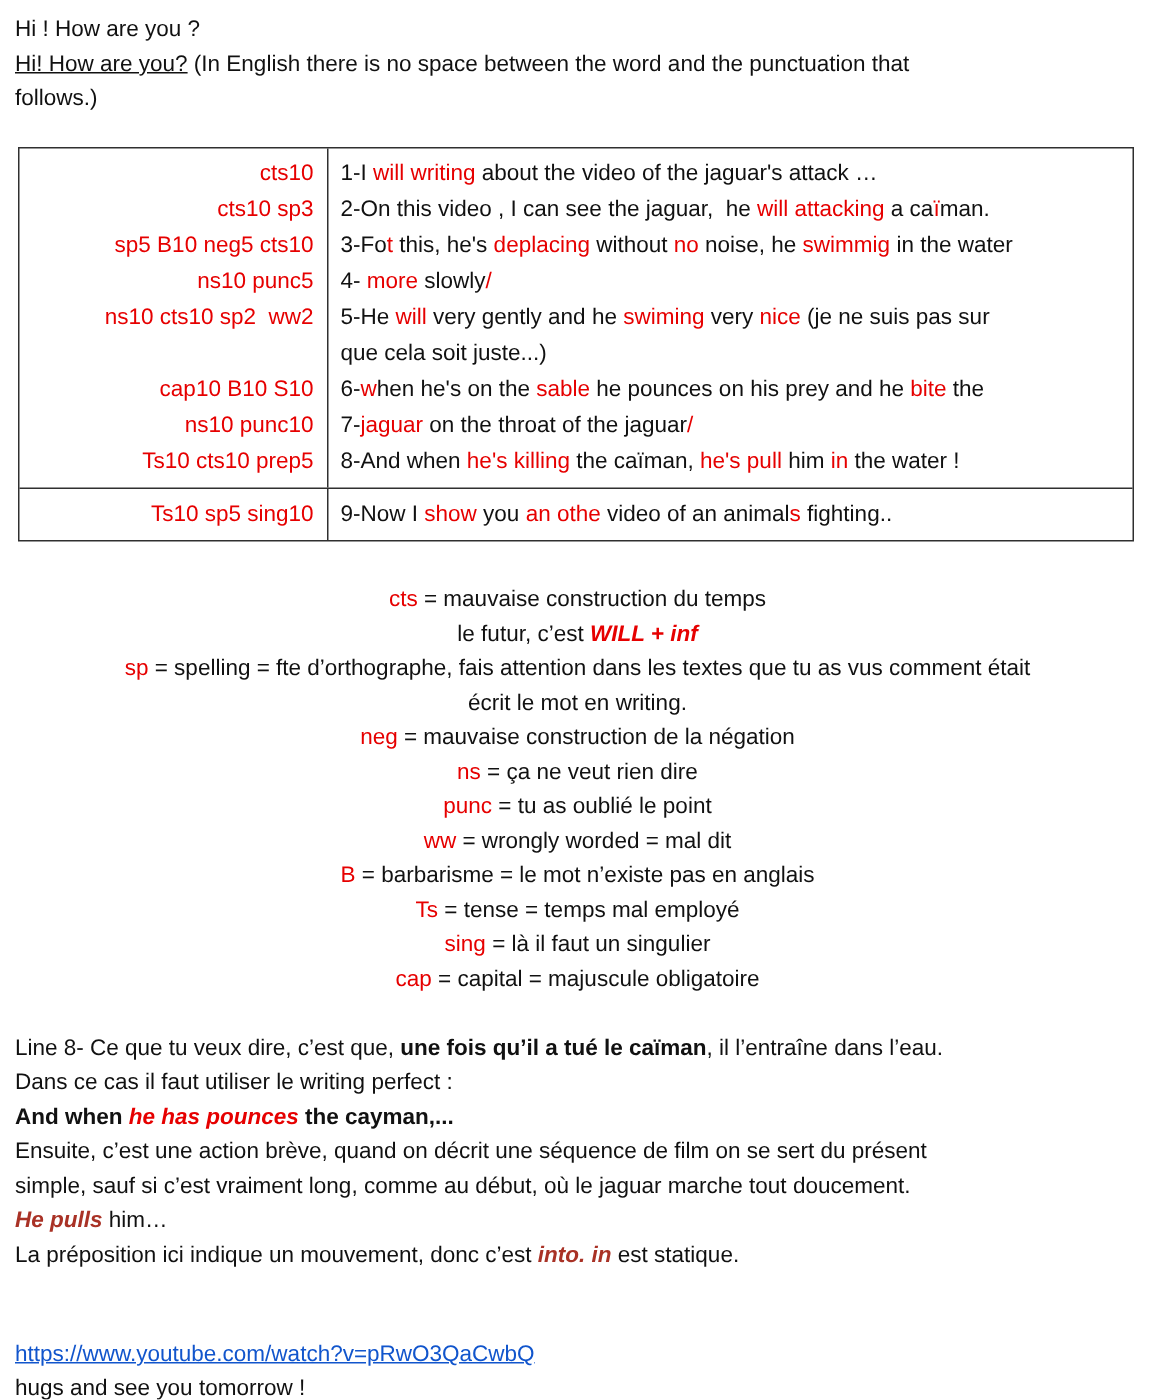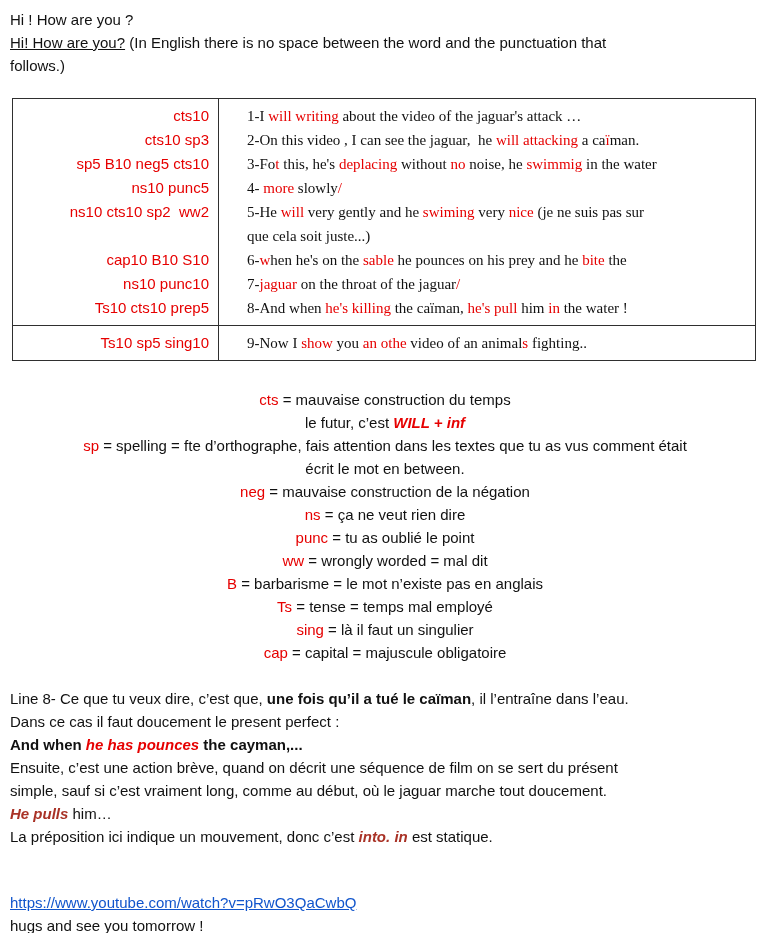--- a/index.html
+++ b/index.html
@@ -31,36 +31,35 @@
   .seg-rbi { color: var(--red, #e60000); font-weight: bold; font-style: italic; }
   .seg-dbi { color: var(--darkred, #a93226); font-weight: bold; font-style: italic; }
 
   
   .ctable {
     margin: 21px 1px 0 2px;
     width: 744px;
     border: 1px solid #2f2f2f;
     box-sizing: border-box;
   }
-  .trow { display: flex; gap: 20px; }
+  .trow { display: flex; }
   .trow + .trow { border-top: 1px solid #2f2f2f; }
   .cell { box-sizing: border-box; }
   .cell .tline { line-height: 24px; min-height: 24px; }
   .cell-codes {
     width: 206px;
     padding: 5px 9px 5px 4px;
     text-align: right;
     color: var(--red, #e60000);
     border-right: 1px solid #2f2f2f;
     flex: none;
   }
   .cell-text {
     flex: 1;
     padding: 5px 4px 5px 8px;
-    font-family: Liberation Serif, serif;
   }
 
   .legend { margin-top: 27px; text-align: center; }
   .comments { margin-top: 23px; }
 
   .footer { margin-top: 43px; }
   .footer a {
     color: var(--link, #1155cc);
     text-decoration: underline;
     line-height: 23px;
@@ -111,34 +110,34 @@
       <div class="cell cell-text">
           <div class="tline"><span class="seg-n">9-Now I </span><span class="seg-r">show</span><span class="seg-n"> you </span><span class="seg-r">an othe</span><span class="seg-n"> video of an animal</span><span class="seg-r">s</span><span class="seg-n"> fighting..</span></div>
         </div>
     </div>
   </div>
 
   <div class="legend">
       <div class="tline"><span class="seg-r">cts</span><span class="seg-n"> = mauvaise construction du temps</span></div>
       <div class="tline"><span class="seg-n">le futur, c’est </span><span class="seg-rbi">WILL + inf</span></div>
       <div class="tline"><span class="seg-r">sp</span><span class="seg-n"> = spelling = fte d’orthographe, fais attention dans les textes que tu as vus comment était</span></div>
-      <div class="tline"><span class="seg-n">écrit le mot en between.</span></div>
+      <div class="tline"><span class="seg-n">écrit le mot en writing.</span></div>
       <div class="tline"><span class="seg-r">neg</span><span class="seg-n"> = mauvaise construction de la négation</span></div>
       <div class="tline"><span class="seg-r">ns</span><span class="seg-n"> = ça ne veut rien dire</span></div>
       <div class="tline"><span class="seg-r">punc</span><span class="seg-n"> = tu as oublié le point</span></div>
       <div class="tline"><span class="seg-r">ww</span><span class="seg-n"> = wrongly worded = mal dit</span></div>
       <div class="tline"><span class="seg-r">B</span><span class="seg-n"> = barbarisme = le mot n’existe pas en anglais</span></div>
       <div class="tline"><span class="seg-r">Ts</span><span class="seg-n"> = tense = temps mal employé</span></div>
       <div class="tline"><span class="seg-r">sing</span><span class="seg-n"> = là il faut un singulier</span></div>
       <div class="tline"><span class="seg-r">cap</span><span class="seg-n"> = capital = majuscule obligatoire</span></div>
     </div>
 
   <div class="comments">
       <div class="tline"><span class="seg-n">Line 8- Ce que tu veux dire, c’est que, </span><span class="seg-bi">une fois qu’il a tué le caïman</span><span class="seg-n">, il l’entraîne dans l’eau.</span></div>
-      <div class="tline"><span class="seg-n">Dans ce cas il faut doucement le present perfect :</span></div>
+      <div class="tline"><span class="seg-n">Dans ce cas il faut utiliser le writing perfect :</span></div>
       <div class="tline"><span class="seg-bi">And when </span><span class="seg-rbi">he has pounces</span><span class="seg-bi"> the cayman,...</span></div>
       <div class="tline"><span class="seg-n">Ensuite, c’est une action brève, quand on décrit une séquence de film on se sert du présent</span></div>
       <div class="tline"><span class="seg-n">simple, sauf si c’est vraiment long, comme au début, où le jaguar marche tout doucement.</span></div>
       <div class="tline"><span class="seg-dbi">He pulls</span><span class="seg-n"> him…</span></div>
       <div class="tline"><span class="seg-n">La préposition ici indique un mouvement, donc c’est </span><span class="seg-dbi">into.</span><span class="seg-n"> </span><span class="seg-dbi">in</span><span class="seg-n"> est statique.</span></div>
     </div>
 
   <div class="footer">
     <a href="#">https://www.youtube.com/watch?v=pRwO3QaCwbQ</a>
     <div class="closing">hugs and see you tomorrow !</div>

